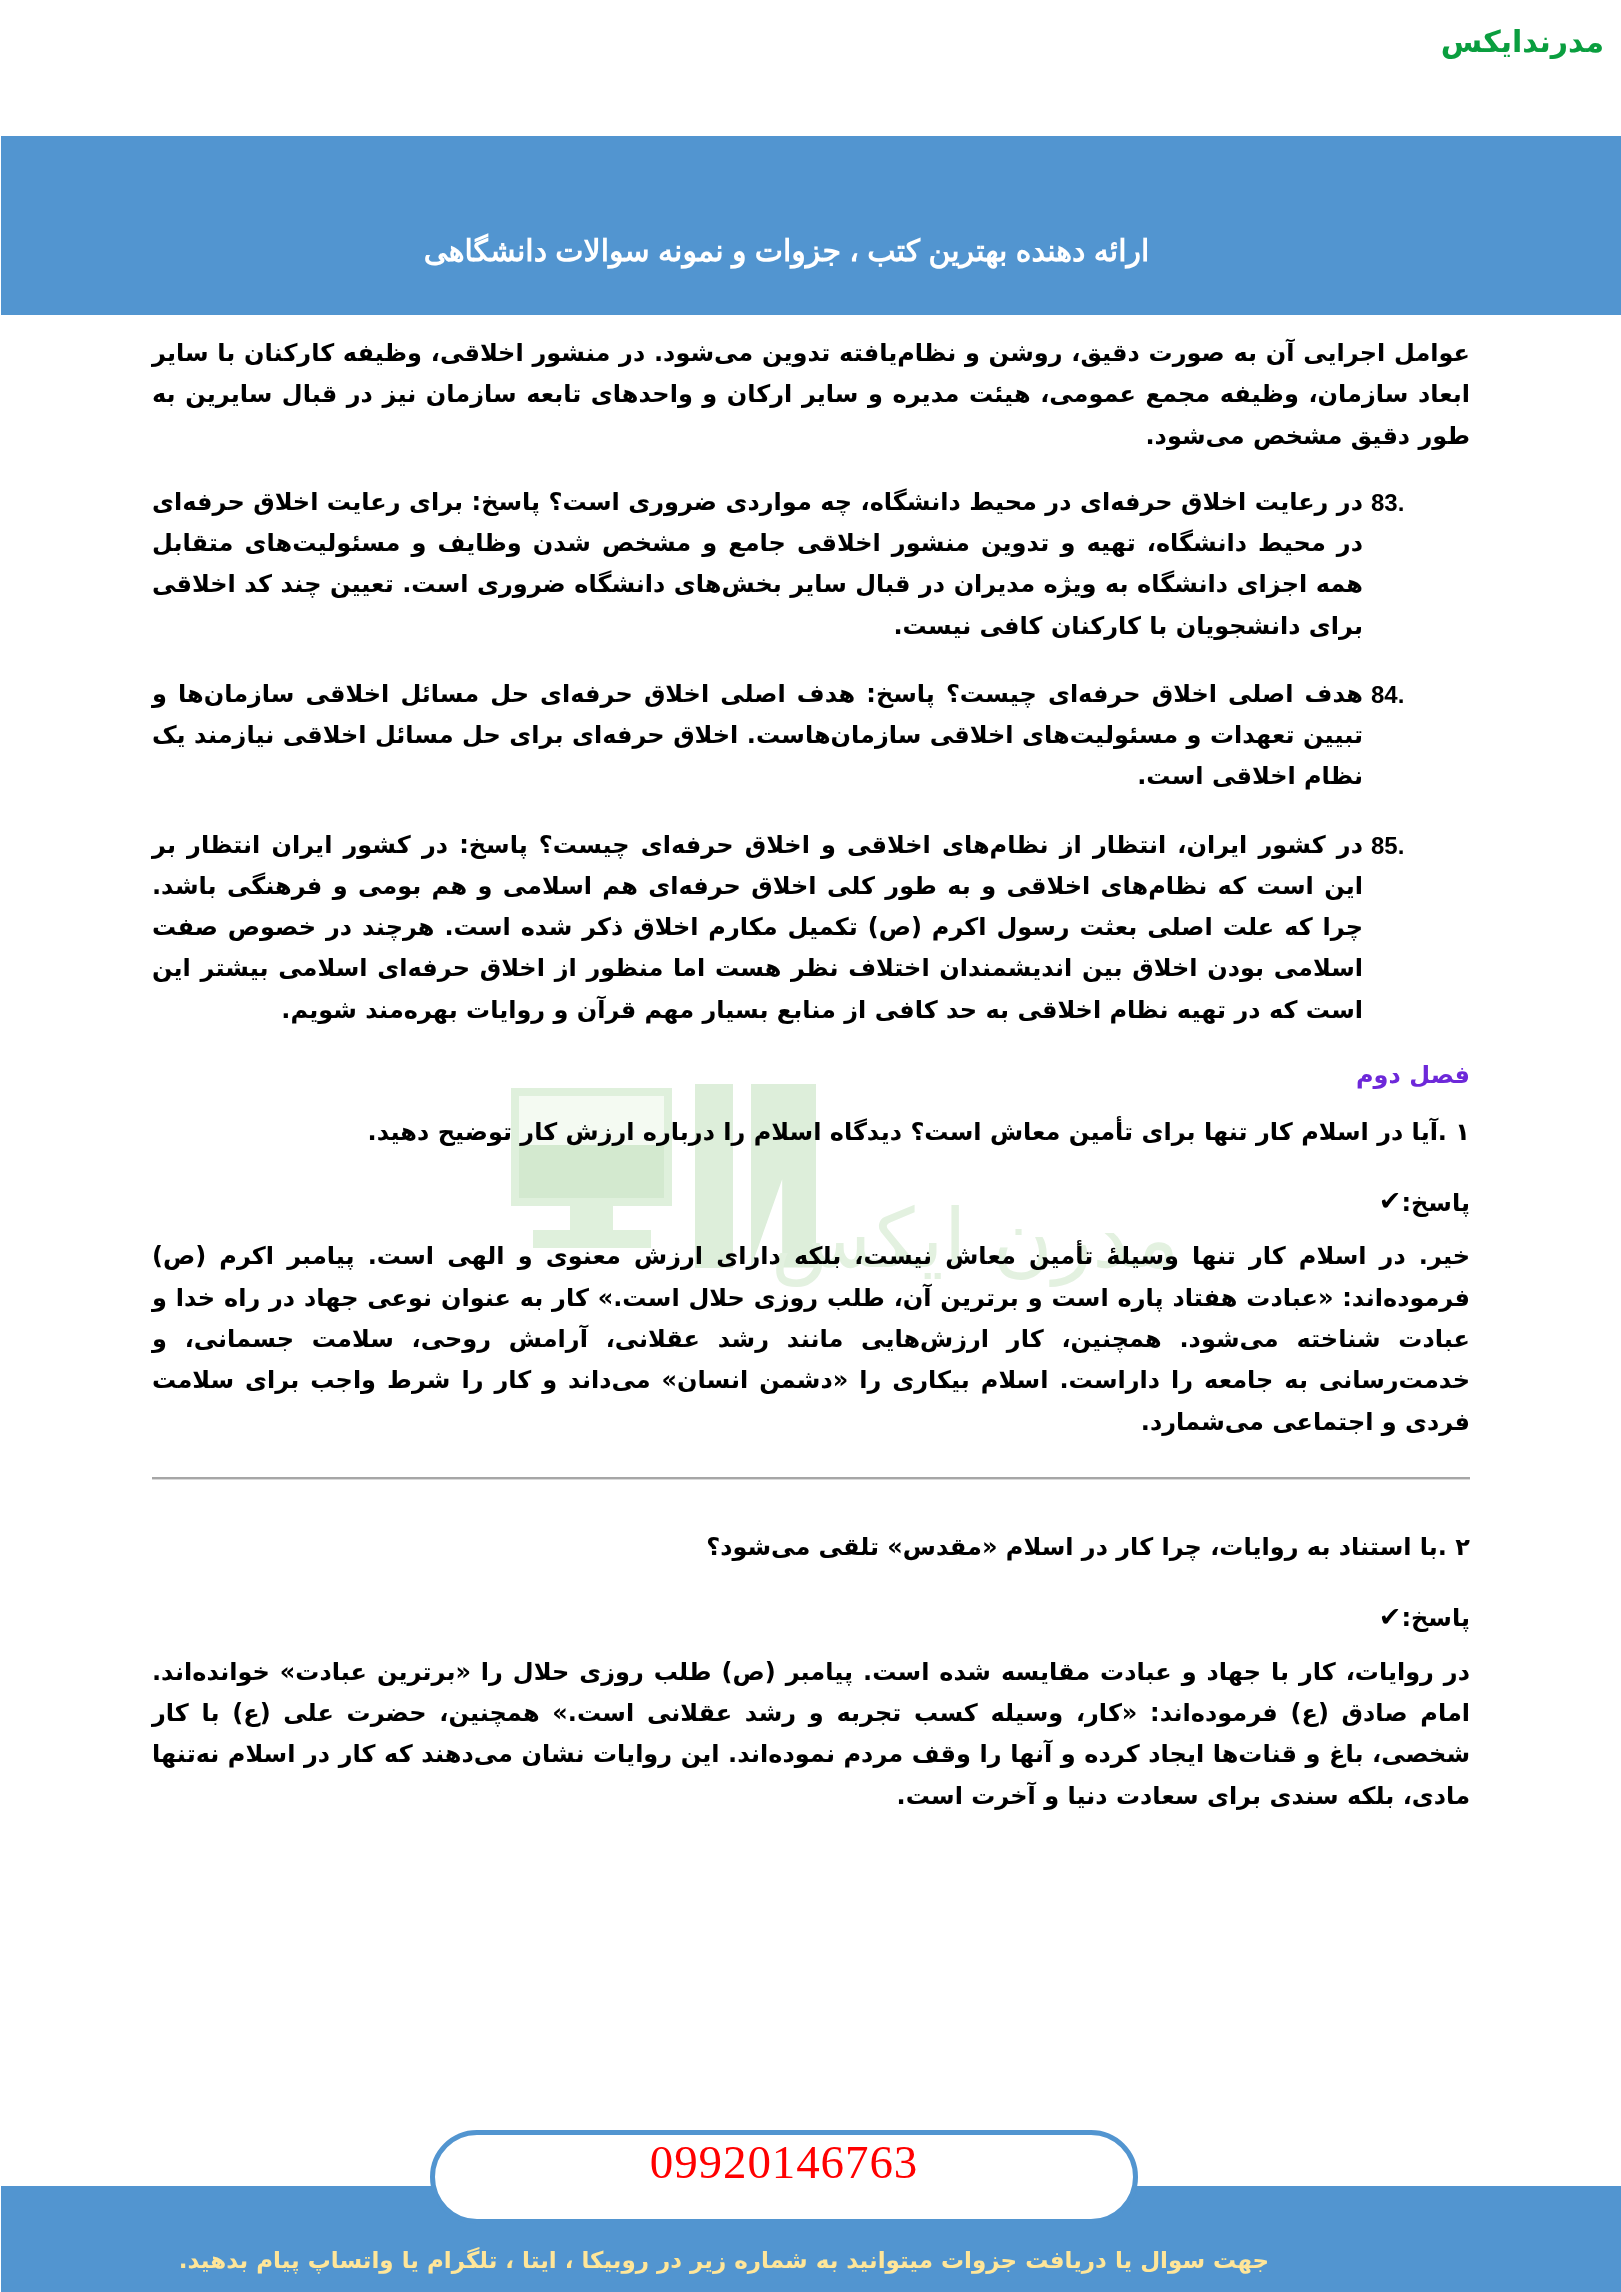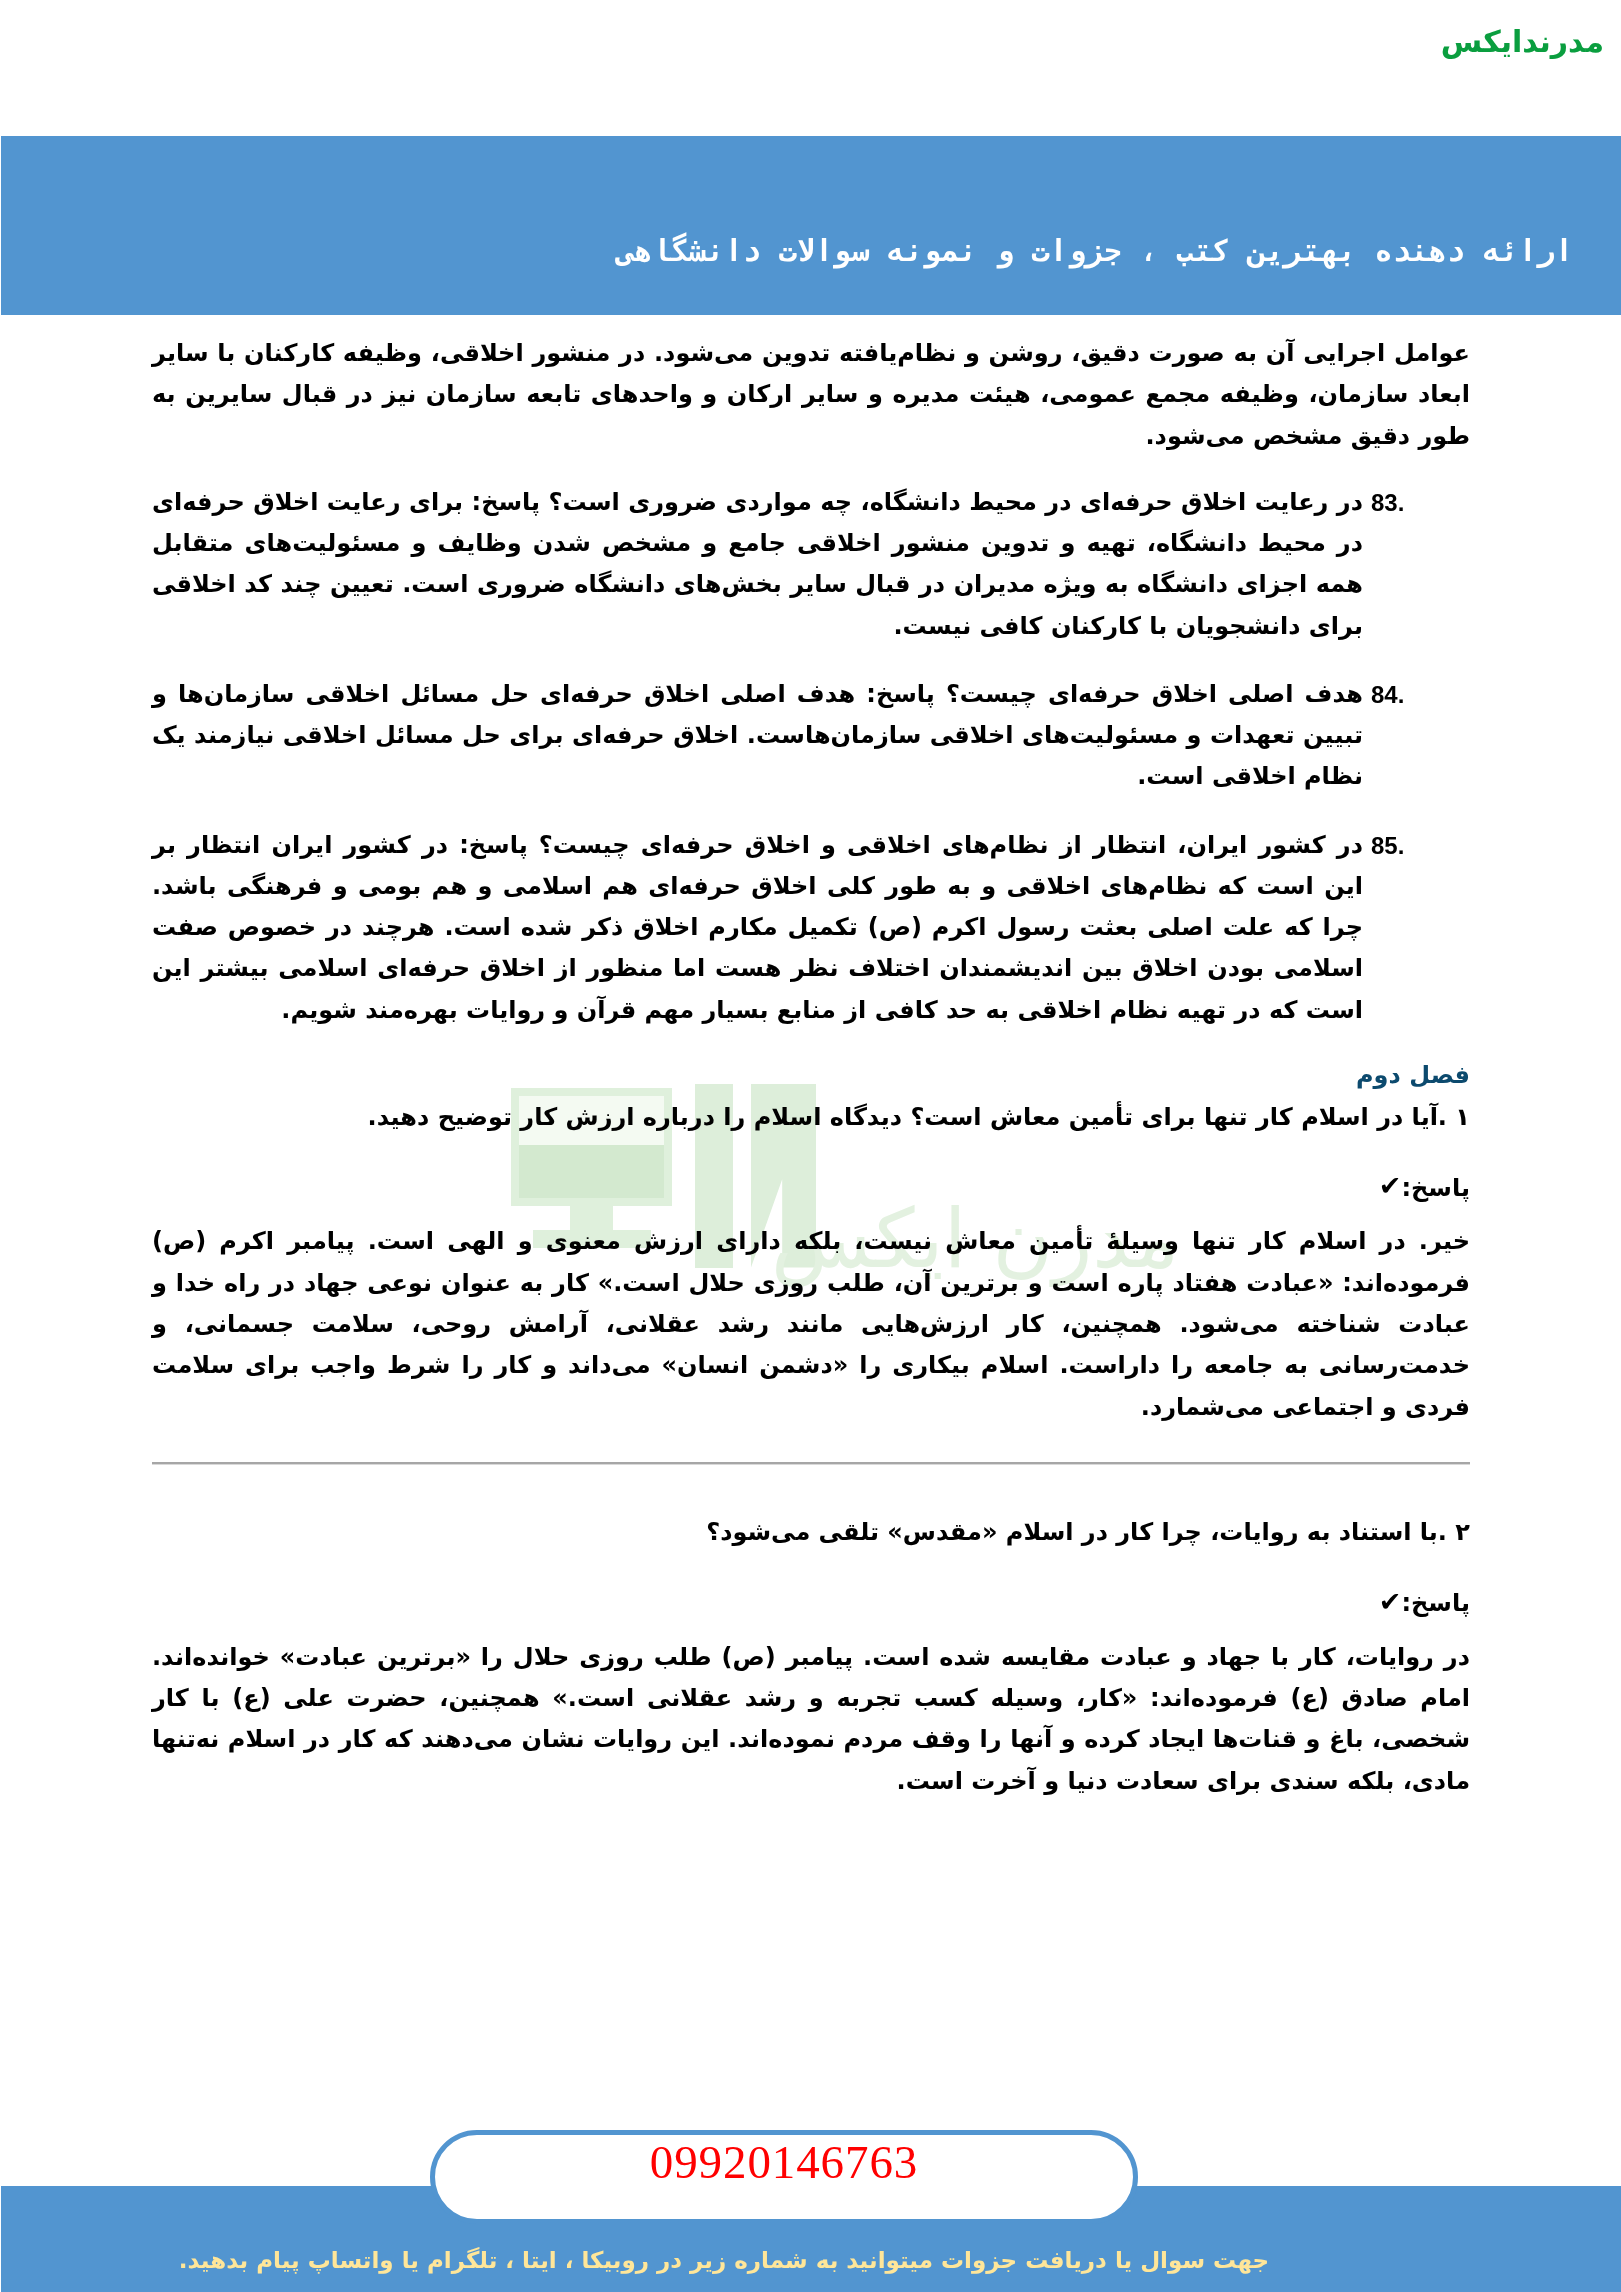--- a/index.html
+++ b/index.html
@@ -54,21 +54,22 @@
     font-size: 57px;
     font-weight: 400;
     color: #8bc94b;
     letter-spacing: 0.9px;
     direction: ltr;
   }
   .header-tagline {
     position: absolute;
     top: 233px; left: 0;
     width: 1622px;
-    font-family: Liberation Mono, monospace;
+    text-align: center;
+    font-family: Liberation Sans, sans-serif;
     font-size: 30px;
     font-weight: 700;
     color: #ffffff;
     direction: rtl;
     padding-right: 49px;
   }
 
   
   .watermark {
     position: absolute;
@@ -175,22 +176,22 @@
     direction: ltr;
     font-family: "Liberation Sans", sans-serif;
     font-size: 24px;
     font-weight: 700;
   }
 
   .chapter-heading {
     font-family: "DejaVu Sans", "Liberation Sans", sans-serif;
     font-size: 24px;
     font-weight: 700;
-    color: #0c4a6e;
-    margin: 30px 0 8px 0;
+    color: #6d28d9;
+    margin: 30px 0 23px 0;
     direction: rtl;
     text-align: right;
   }
 
   .qline {
     font-family: "DejaVu Sans", "Liberation Sans", sans-serif;
     font-size: 24px;
     font-weight: 700;
     line-height: 1.7;
     margin: 0 0 36px 0;

